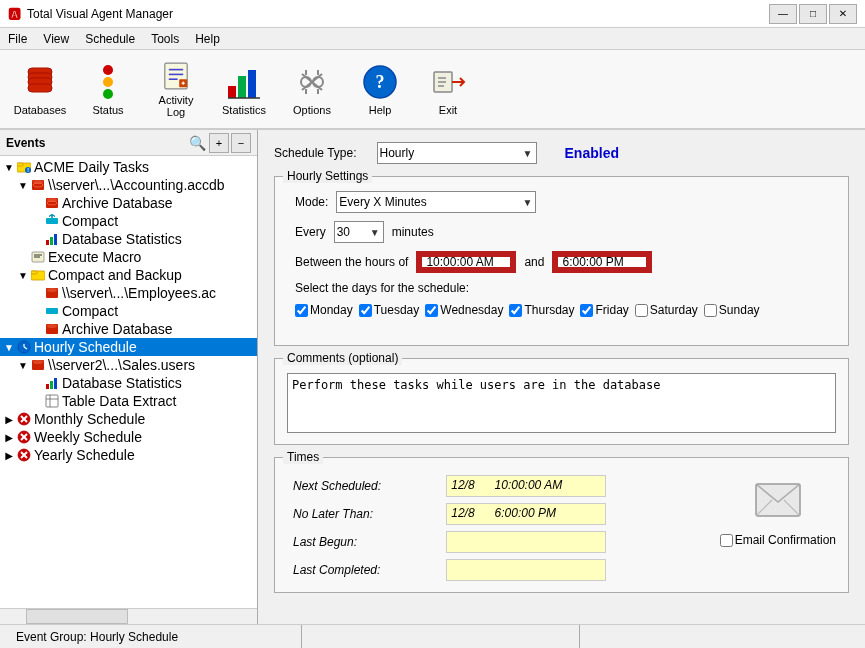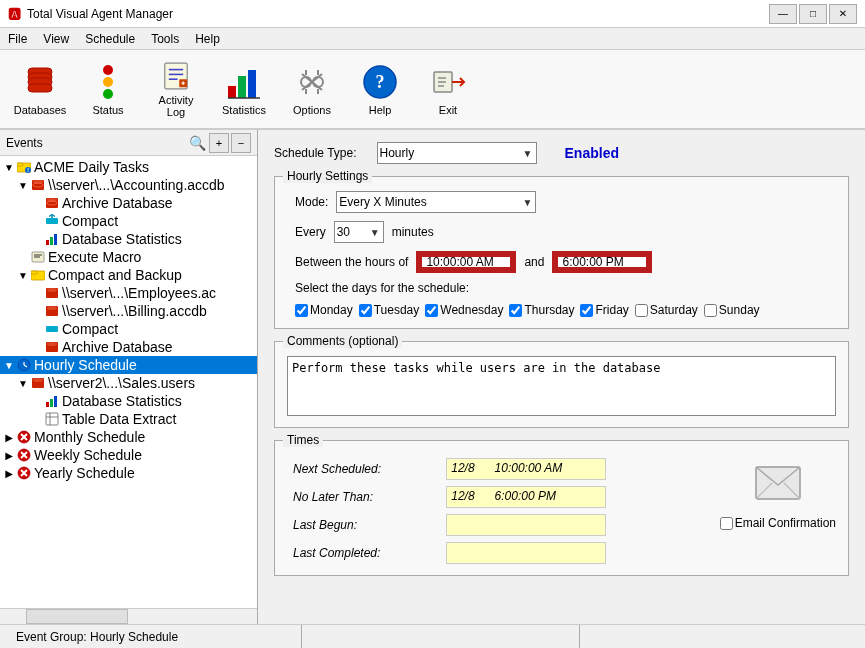--- a/index.html
+++ b/index.html
@@ -18,21 +18,21 @@
     
     .toolbar { display: flex; background: #f8f8f8; border-bottom: 2px solid #ccc; padding: 4px 8px; gap: 4px; height: 80px; align-items: center; }
     .toolbar-btn { display: flex; flex-direction: column; align-items: center; justify-content: center; width: 64px; height: 68px; border: 1px solid transparent; cursor: pointer; padding: 4px; gap: 2px; font-size: 11px; text-align: center; }
     
     
     .main-area { display: flex; height: calc(648px - 28px - 22px - 80px - 24px); }
     
     
     .left-panel { width: 258px; border-right: 1px solid #aaa; background: #ffffff; display: flex; flex-direction: column; overflow: hidden; }
     .left-panel-header { display: flex; align-items: center; justify-content: space-between; padding: 3px 6px; background: #f0f0f0; border-bottom: 1px solid #ccc; height: 26px; }
-    .left-panel-title { font-size: 12px; font-weight: normal; }
+    .left-panel-title { font-size: 12px; font-weight: bold; }
     .left-panel-icons { display: flex; gap: 2px; align-items: center; }
     .panel-icon-btn { width: 20px; height: 20px; border: 1px solid #aaa; background: #e8e8e8; cursor: pointer; display: flex; align-items: center; justify-content: center; font-size: 11px; }
     .tree-area { flex: 1; overflow-y: auto; overflow-x: hidden; padding: 2px 0; }
     .tree-scrollbar-h { height: 16px; background: #f0f0f0; border-top: 1px solid #ccc; }
     
     
     .tree-node { display: flex; align-items: center; padding: 1px 0; cursor: pointer; white-space: nowrap; }
     .tree-node.selected { background: #0078d7; color: white; }
     .tree-node.selected .node-label { color: white; }
     .tree-expander { width: 14px; height: 14px; display: inline-flex; align-items: center; justify-content: center; font-size: 10px; cursor: pointer; flex-shrink: 0; }
@@ -290,30 +290,20 @@
         <span class="node-icon">
           <svg width="14" height="14" viewBox="0 0 14 14">
               <rect x="1" y="2" width="12" height="10" rx="1" fill="#cc2200"></rect>
               <ellipse cx="7" cy="4" rx="5" ry="2" fill="#dd4422"></ellipse>
             </svg>
         </span>
         <span class="node-label">\\server\...\Employees.ac</span>
       </div>
 
 
-      <div class="tree-node" style="padding-left:30px;">
-        <span class="tree-expander" style="visibility:hidden;">▶</span>
-        <span class="node-icon">
-          <svg width="14" height="14" viewBox="0 0 14 14">
-              <rect x="1" y="2" width="12" height="10" rx="1" fill="#cc2200"></rect>
-              <ellipse cx="7" cy="4" rx="5" ry="2" fill="#dd4422"></ellipse>
-            </svg>
-        </span>
-        <span class="node-label">\\server\...\Billing.accdb</span>
-      </div>
 
       <div class="tree-node" style="padding-left:30px;">
         <span class="tree-expander" style="visibility:hidden;">▶</span>
         <span class="node-icon">
           <svg width="14" height="14" viewBox="0 0 14 14">
               <rect x="1" y="4" width="12" height="6" rx="1" fill="#00aacc"></rect>
             </svg>
         </span>
         <span class="node-label">Compact</span>
       </div>
@@ -465,21 +455,21 @@
       <div class="form-row">
         <span>Between the hours of</span>
         <input type="text" style="width: 100px;" value="10:00:00 AM">
         <span>and</span>
         <input type="text" style="width: 100px;" value="6:00:00 PM">
       </div>
 
       <div class="form-row">
         <span>Select the days for the schedule:</span>
       </div>
-      <div class="checkbox-row" style="margin-left:0; margin-bottom:3px;">
+      <div class="checkbox-row" style="margin-left:0; margin-bottom:20px;">
         <label class="checkbox-item">
           <input type="checkbox" checked="" style=""> Monday
         </label>
         <label class="checkbox-item">
           <input type="checkbox" checked="" style=""> Tuesday
         </label>
         <label class="checkbox-item">
           <input type="checkbox" checked="" style=""> Wednesday
         </label>
         <label class="checkbox-item">

